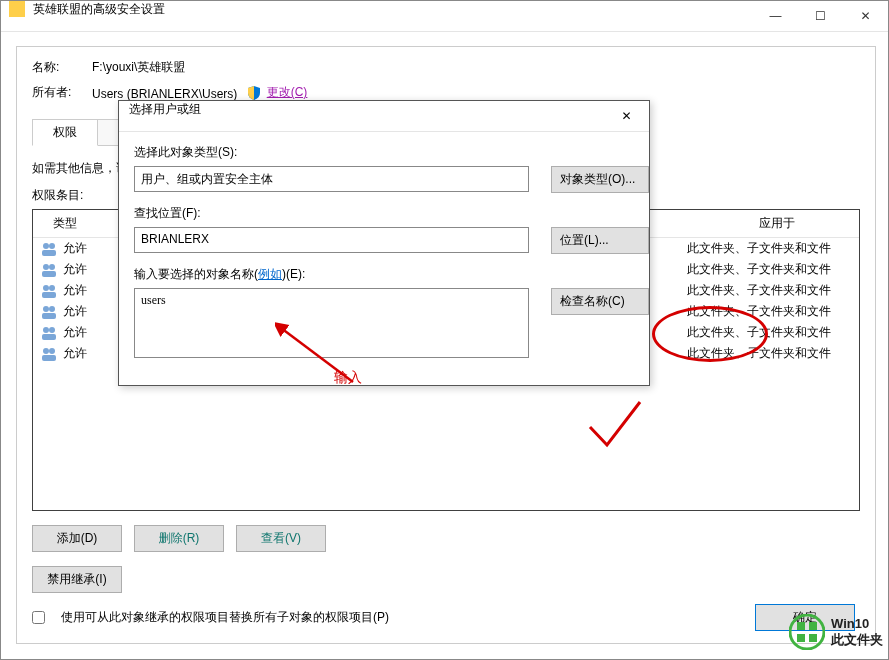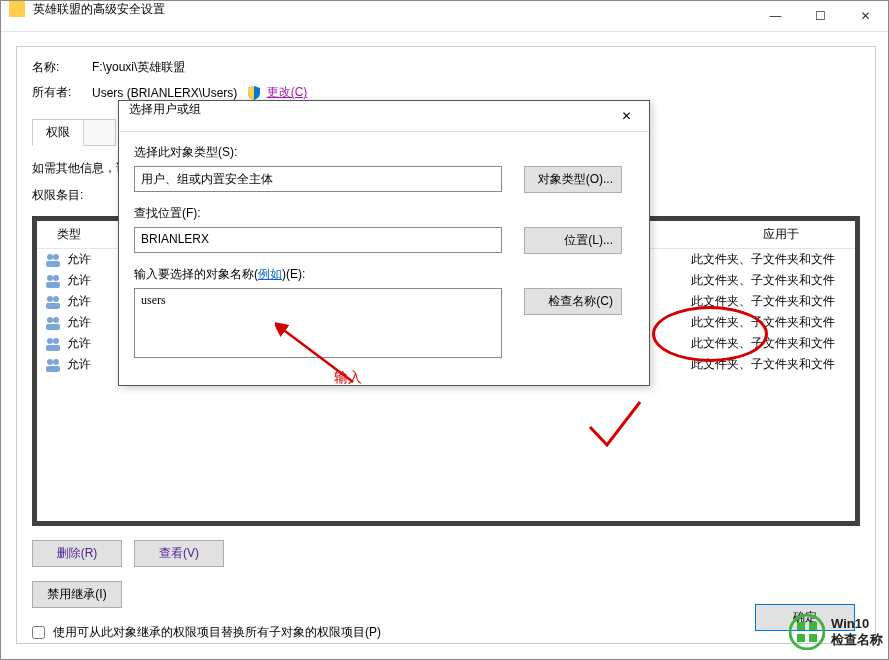--- a/index.html
+++ b/index.html
@@ -4,58 +4,58 @@
 <style>
 html,body{margin:0;padding:0;font-family:"Microsoft YaHei","Segoe UI",sans-serif;font-size:12px;color:#000;background:#fff}
 body{width:889px;height:660px;overflow:hidden;position:relative}
 .window{position:absolute;top:0;left:0;right:0;bottom:0;border:1px solid #888}
 .titlebar{height:30px;background:#fff;border-bottom:1px solid #e5e5e5;display:flex;}
 .titlebar .ticon{width:16px;height:16px;margin:0 8px;background:#fecf4a;display:inline-block}
 .titlebar .ttxt{flex:1;font-size:12px}
 .wbtns{display:flex}
 .wbtn{width:45px;height:30px;display:flex;align-items:center;justify-content:center;color:#333}
 .inner{position:absolute;left:15px;top:45px;right:12px;bottom:15px;border:1px solid #ccc;background:#fff;padding:12px 15px}
-.row{display:flex;align-items:center;margin-bottom:8px}
+.row{display:flex;align-items:flex-end;margin-bottom:8px}
 .lbl{width:60px}
 .shield{width:14px;height:14px;display:inline-block;margin-right:2px;vertical-align:middle}
 .shield svg{display:block}
 a.link{color:#a21caf;text-decoration:underline;cursor:pointer}
 .tabs{display:flex;margin-top:18px}
-.tab{border:1px solid #ccc;border-bottom:1px solid #fff;padding:4px 13px;background:#fff;position:relative;z-index:2}
+.tab{border:1px solid #ccc;border-bottom:1px solid #fff;padding:4px 20px;background:#fff;position:relative;z-index:2}
 .tabghost{border:1px solid #ccc;padding:4px 14px;background:#f8f8f8;border-left:none}
 .info{margin-top:14px}
 .entries{margin-top:10px}
-.listbox{border:5px solid #404040;height:300px;margin-top:12px;overflow:hidden}
+.listbox{border:1px solid #404040;height:300px;margin-top:5px;overflow:hidden}
 .listhdr{display:flex;background:#fff;border-bottom:1px solid #e5e5e5;font-weight:400}
 .listhdr div{padding:5px 8px 5px 20px}
 .col-type{width:90px}
 .col-sub{width:560px}
 .col-app{flex:1}
 .listrow{display:flex;align-items:center;padding:2px 0 2px 8px}
 .ricon{width:16px;height:16px;margin-right:6px}
 .ricon svg{display:block}
 .rtype{width:64px}
 .rsub{width:560px}
 .rapp{flex:1}
 .btnrow{margin-top:14px;display:flex;gap:12px}
 .btn{border:1px solid #adadad;background:#e1e1e1;padding:4px 14px;min-width:60px;text-align:center;cursor:pointer;font-size:12px}
-.btn.dis{color:#4c1d95;cursor:default}
-.chkrow{margin-top:16px;display:flex;align-items:center;gap:8px}
+.btn.dis{color:#0f766e;cursor:default}
+.chkrow{margin-top:16px;display:flex;align-items:center;gap:16px}
 .chkrow input{margin:0}
 .footer{position:absolute;right:20px;bottom:12px;display:flex;gap:10px}
 .footer .btn{min-width:70px;border:1px solid #0078d7}
 .dialog{position:absolute;left:118px;top:100px;width:530px;background:#fff;border:1px solid #555;z-index:10;box-shadow:2px 2px 8px rgba(0,0,0,0.2)}
 .dtbar{height:30px;display:flex;padding-left:10px;border-bottom:1px solid #e5e5e5}
 .dtbar .dtt{flex:1}
 .dtbar .dclose{width:45px;height:30px;display:flex;align-items:center;justify-content:center;cursor:pointer}
-.dbody{padding:12px 27px 15px 15px}
+.dbody{padding:12px 0 15px 15px}
 .dlbl{margin-bottom:5px}
 .dline{display:flex;gap:22px;margin-bottom:12px;align-items:flex-start}
 .dro{flex:1;border:1px solid #888;padding:4px 6px;height:16px;background:#fff}
-.dbtn{border:1px solid #adadad;background:#e1e1e1;padding:4px 8px;min-width:80px;text-align:right;cursor:pointer;font-size:12px}
+.dbtn{border:1px solid #adadad;background:#e1e1e1;padding:4px 8px;min-width:80px;text-align:left;cursor:pointer;font-size:12px}
 .dedit{flex:1;border:1px solid #888;padding:4px 6px;height:60px;background:#fff;font-family:Liberation Serif, serif;font-size:12px;resize:none;outline:none}
 .dfoot{display:flex;gap:10px;margin-top:18px}
 .dfoot .spacer{flex:1}
 .dfoot .ok{border:1px solid #0078d7;background:#e1e1e1;padding:4px 8px;min-width:70px;text-align:center}
 .dlblink{color:#0066cc;text-decoration:underline}
 .anno-circle{position:absolute;left:652px;top:306px;width:110px;height:50px;border:3px solid #d40000;border-radius:50%;z-index:20;pointer-events:none}
 .anno-arrow{position:absolute;left:275px;top:322px;z-index:20;pointer-events:none}
 .anno-label{position:absolute;left:334px;top:369px;color:#d40000;font-size:14px;z-index:20;pointer-events:none}
 .anno-check{position:absolute;left:585px;top:397px;z-index:20;pointer-events:none}
 .watermark{position:absolute;right:6px;bottom:10px;display:flex;align-items:center;gap:6px;z-index:5}
@@ -177,20 +177,21 @@
               <rect x="1" y="9" width="14" height="6" rx="2" fill="#7aa6d8"></rect>
             </svg>
           </span>
         <span class="rtype">允许</span>
         <span class="rsub"></span>
         <span class="rapp">此文件夹、子文件夹和文件</span>
       </div>
     </div>
 
     <div class="btnrow">
+      <div class="btn">添加(D)</div>
       <div class="btn dis">删除(R)</div>
       <div class="btn dis">查看(V)</div>
     </div>
 
     <div class="btnrow">
       <div class="btn">禁用继承(I)</div>
     </div>
 
     <div class="chkrow">
       <input type="checkbox" style="">
@@ -255,15 +256,15 @@
     <svg viewBox="0 0 36 36">
         <circle cx="18" cy="18" r="17" fill="none" stroke="#41b341" stroke-width="3"></circle>
         <rect x="8" y="8" width="8" height="8" fill="#41b341"></rect>
         <rect x="20" y="8" width="8" height="8" fill="#41b341"></rect>
         <rect x="8" y="20" width="8" height="8" fill="#41b341"></rect>
         <rect x="20" y="20" width="8" height="8" fill="#41b341"></rect>
       </svg>
   </span>
   <div class="wtxt">
     <div>Win10</div>
-    <div>检查名称</div>
+    <div>此文件夹</div>
   </div>
 </div>
 
 </body></html>

